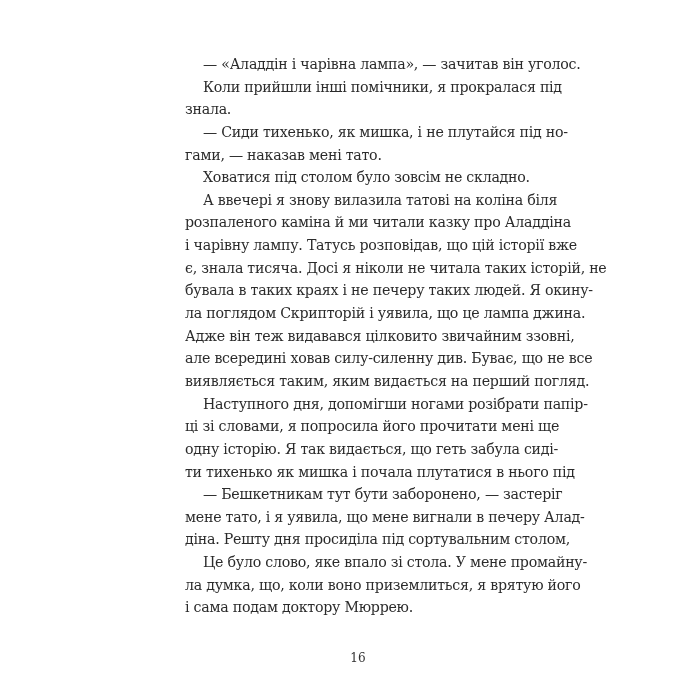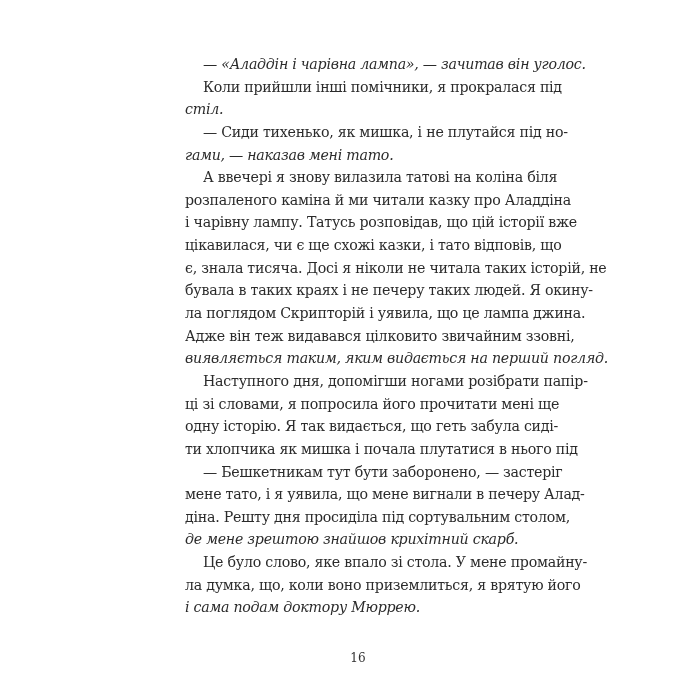--- a/index.html
+++ b/index.html
@@ -4,50 +4,50 @@
   <style>
     html, body { margin: 0; padding: 0; background: #ffffff; }
     body { width: 700px; height: 700px; position: relative; overflow: hidden; }
     .page {
       position: absolute; left: 185px; top: 53px; width: 332px;
       font-family: "DejaVu Serif", "Liberation Serif", serif;
       font-size: 14.2px; line-height: 22.65px; color: #2b2b2b;
       letter-spacing: -0.25px;
     }
     .line { white-space: nowrap; display: block; text-align: justify; text-align-last: justify; height: 22.65px; overflow: visible; }
-    .line.last { text-align-last: left; font-style: italic; }
+    .line.last { text-align-last: left; }
     .line.indent { padding-left: 18px; }
     .page-number {
       position: absolute; left: 8px; width: 700px; top: 651px; text-align: center;
       font-family: "DejaVu Serif", "Liberation Serif", serif; font-size: 12px; color: #333;
     }
   </style>
 </head>
 <body>
 
 <div class="page" id="body">
     <span class="line indent last">— «Аладдін і чарівна лампа», — зачитав він уголос.</span>
     <span class="line indent">Коли прийшли інші помічники, я прокралася під</span>
-    <span class="line last">стіл.</span>
+    <span class="line last">знала.</span>
     <span class="line indent">— Сиди тихенько, як мишка, і не плутайся під но-</span>
     <span class="line last">гами, — наказав мені тато.</span>
+    <span class="line indent last">Ховатися під столом було зовсім не складно.</span>
     <span class="line indent">А ввечері я знову вилазила татові на коліна біля</span>
     <span class="line">розпаленого каміна й ми читали казку про Аладдіна</span>
     <span class="line">і чарівну лампу. Татусь розповідав, що цій історії вже</span>
-    <span class="line">цікавилася, чи є ще схожі казки, і тато відповів, що</span>
     <span class="line">є, знала тисяча. Досі я ніколи не читала таких історій, не</span>
     <span class="line">бувала в таких краях і не печеру таких людей. Я окину-</span>
     <span class="line">ла поглядом Скрипторій і уявила, що це лампа джина.</span>
     <span class="line">Адже він теж видавався цілковито звичайним ззовні,</span>
+    <span class="line">але всередині ховав силу-силенну див. Буває, що не все</span>
     <span class="line last">виявляється таким, яким видається на перший погляд.</span>
     <span class="line indent">Наступного дня, допомігши ногами розібрати папір-</span>
     <span class="line">ці зі словами, я попросила його прочитати мені ще</span>
     <span class="line">одну історію. Я так видається, що геть забула сиді-</span>
-    <span class="line">ти хлопчика як мишка і почала плутатися в нього під</span>
+    <span class="line">ти тихенько як мишка і почала плутатися в нього під</span>
     <span class="line indent">— Бешкетникам тут бути заборонено, — застеріг</span>
     <span class="line">мене тато, і я уявила, що мене вигнали в печеру Алад-</span>
     <span class="line">діна. Решту дня просиділа під сортувальним столом,</span>
-    <span class="line last">де мене зрештою знайшов крихітний скарб.</span>
     <span class="line indent">Це було слово, яке впало зі стола. У мене промайну-</span>
     <span class="line">ла думка, що, коли воно приземлиться, я врятую його</span>
     <span class="line last">і сама подам доктору Мюррею.</span>
   </div>
 <div class="page-number">16</div>
 
 </body></html>

